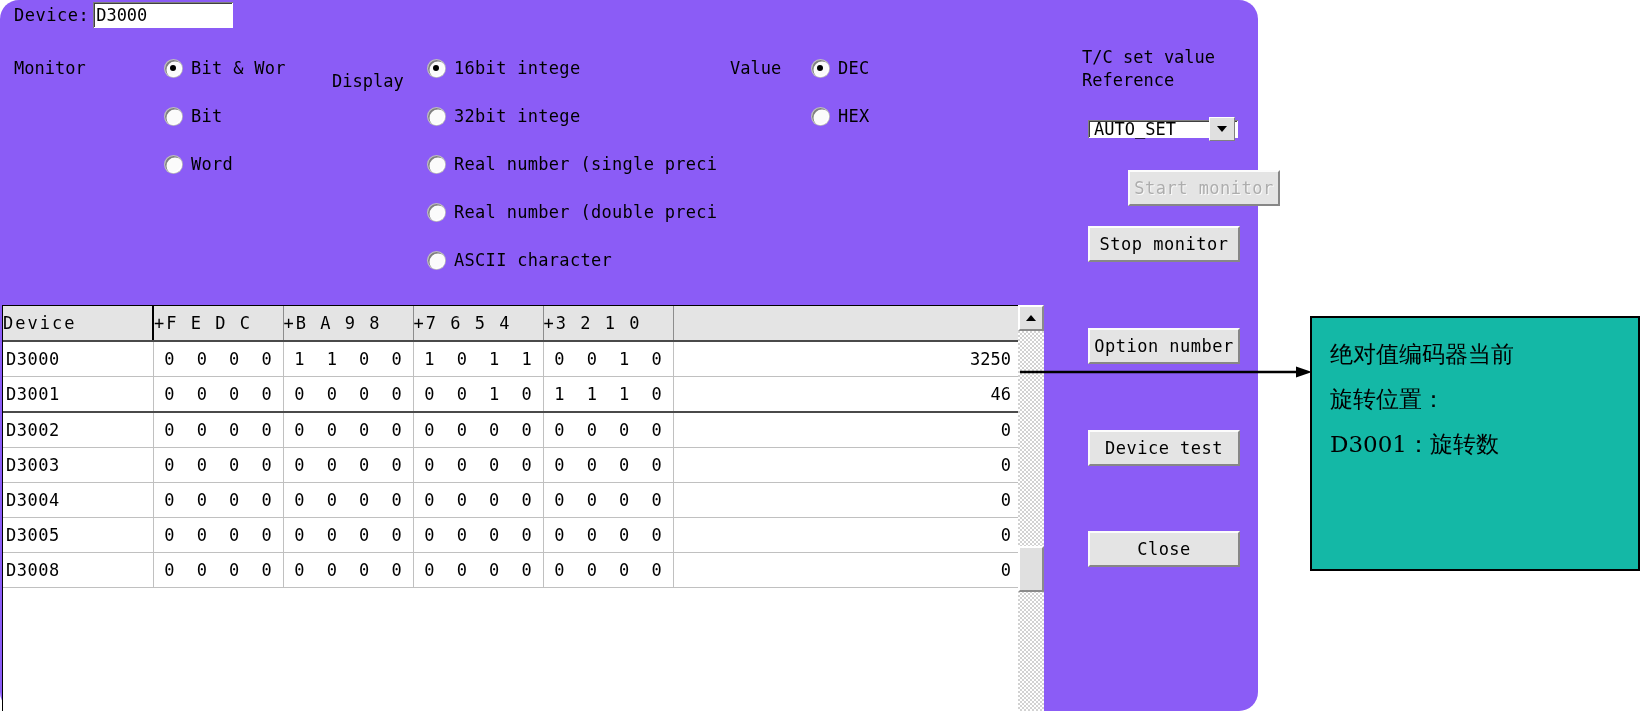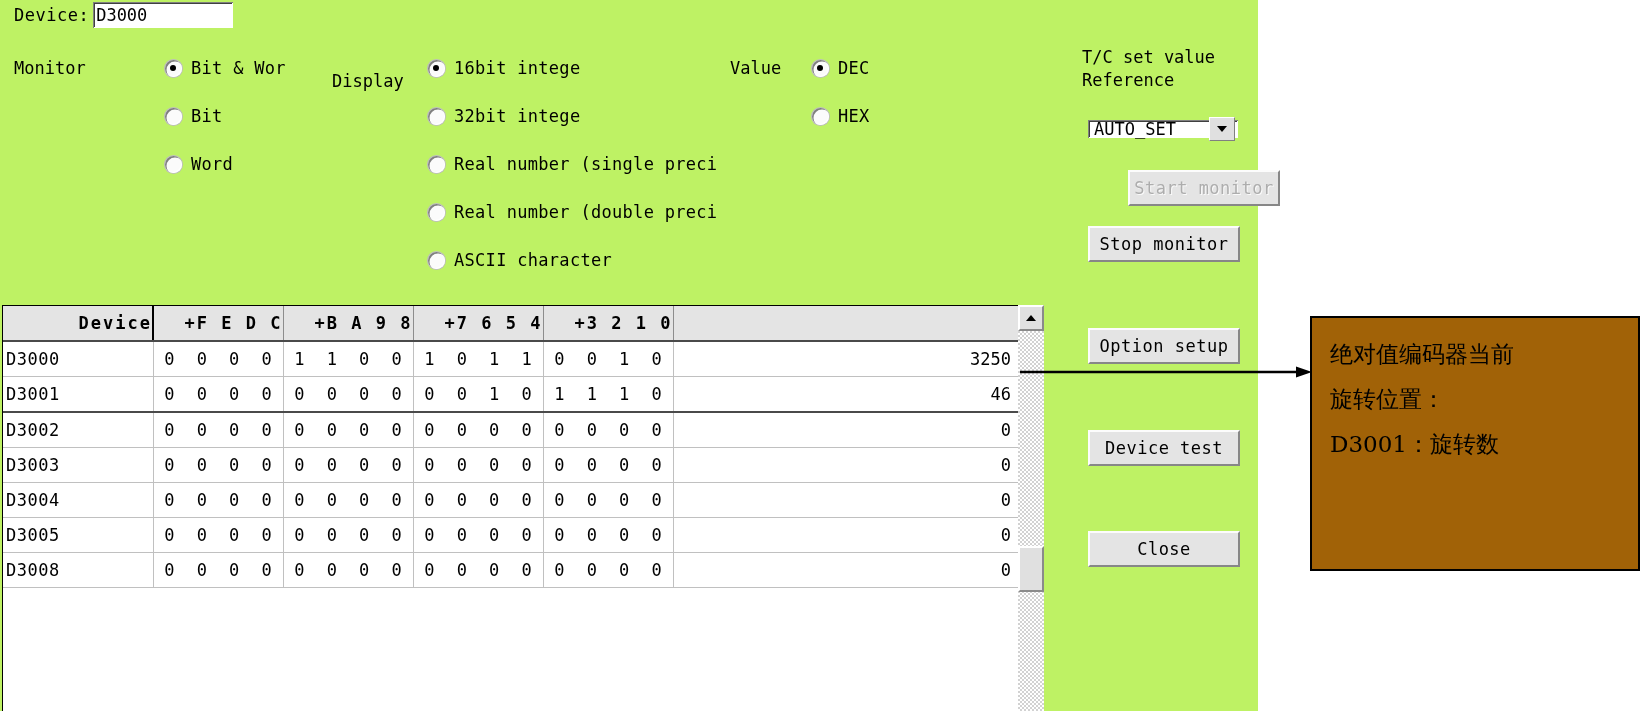--- a/index.html
+++ b/index.html
@@ -14,22 +14,23 @@
     font-family: "DejaVu Sans Mono", "Liberation Mono", monospace;
     overflow: hidden;
   }
 
   
   #dialog {
     position: absolute;
     left: 0; top: 0;
     width: 1258px;
     height: 711px;
-    background: #bef264;
-    box-sizing: border-box;
+    background: #8b5cf6;
+    box-sizing: border-box;
+    border-radius: 19px;
   }
 
   
   #device-row {
     position: absolute;
     left: 14px; top: 2px;
     display: flex;
     align-items: center;
   }
   .lbl {
@@ -153,22 +154,22 @@
     font-family: "DejaVu Sans Mono", "Liberation Mono", monospace;
     font-size: 17px;
     height: 34px;
     padding: 0;
     color: #000;
   }
   thead th {
     background: #e4e4e4;
     border-right: 1px solid #8d8d8d;
     border-bottom: 2px solid #4a4a4a;
-    text-align: right;
-    font-weight: bold;
+    text-align: left;
+    font-weight: normal;
     letter-spacing: 2px;
   }
   thead th.h-device { border-right: 2px solid #000; letter-spacing: 2px; }
   tbody td {
     border-bottom: 1px solid #c0c0c0;
     border-right: 1px solid #c0c0c0;
     background: #fff;
     padding-left: 36px;
   }
   tbody td.c-device { text-align: left; padding-left: 3px; letter-spacing: 0.5px; }
@@ -215,21 +216,21 @@
     border-bottom: 6px solid #000;
   }
 
   
   #annotation {
     position: absolute;
     left: 1310px; top: 316px;
     width: 330px; height: 255px;
     border: 2px solid #000;
     box-sizing: border-box;
-    background: #a16207;
+    background: #14b8a6;
     padding: 14px 12px 0 18px;
     font-family: "DejaVu Serif", "Liberation Serif", serif;
   }
   .ann-line {
     font-size: 23px;
     line-height: 45px;
     color: #000;
     white-space: nowrap;
   }
   #arrow {
@@ -307,21 +308,21 @@
 
   <div class="combo">
     <span class="combo-text">AUTO_SET</span>
     <span class="combo-btn">
         <span></span>
       </span>
   </div>
 
   <div class="btn disabled" style="top:170px;">Start monitor</div>
   <div class="btn" style="top:226px;">Stop monitor</div>
-  <div class="btn" style="top:328px;">Option setup</div>
+  <div class="btn" style="top:328px;">Option number</div>
   <div class="btn" style="top:430px;">Device test</div>
   <div class="btn" style="top:531px;">Close</div>
 
   <div id="table-wrap">
     <table>
       <colgroup>
         <col class="col-device">
           <col class="col-bits">
           <col class="col-bits">
         <col class="col-bits">

